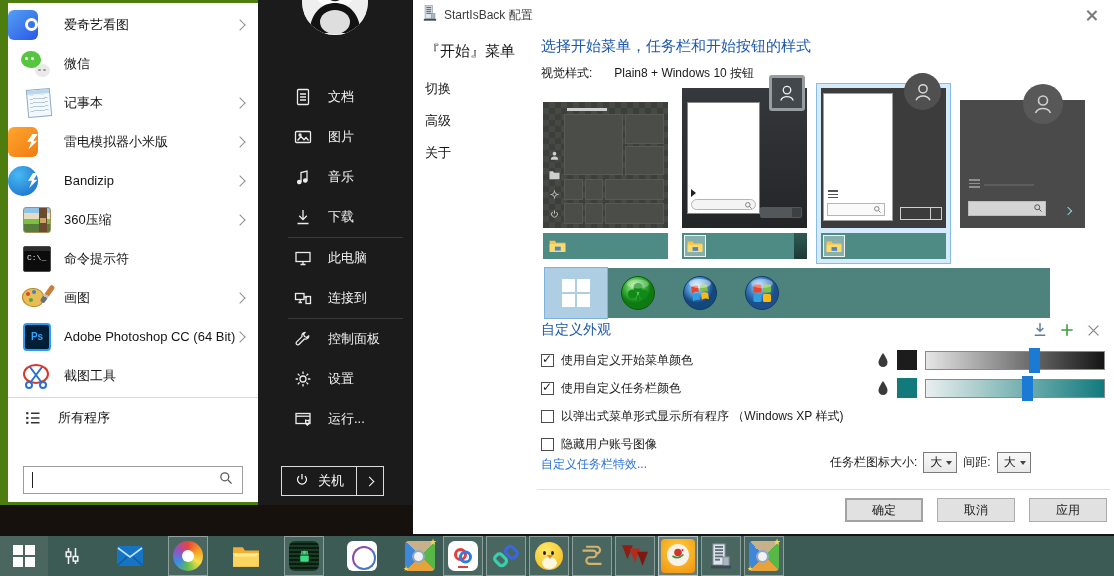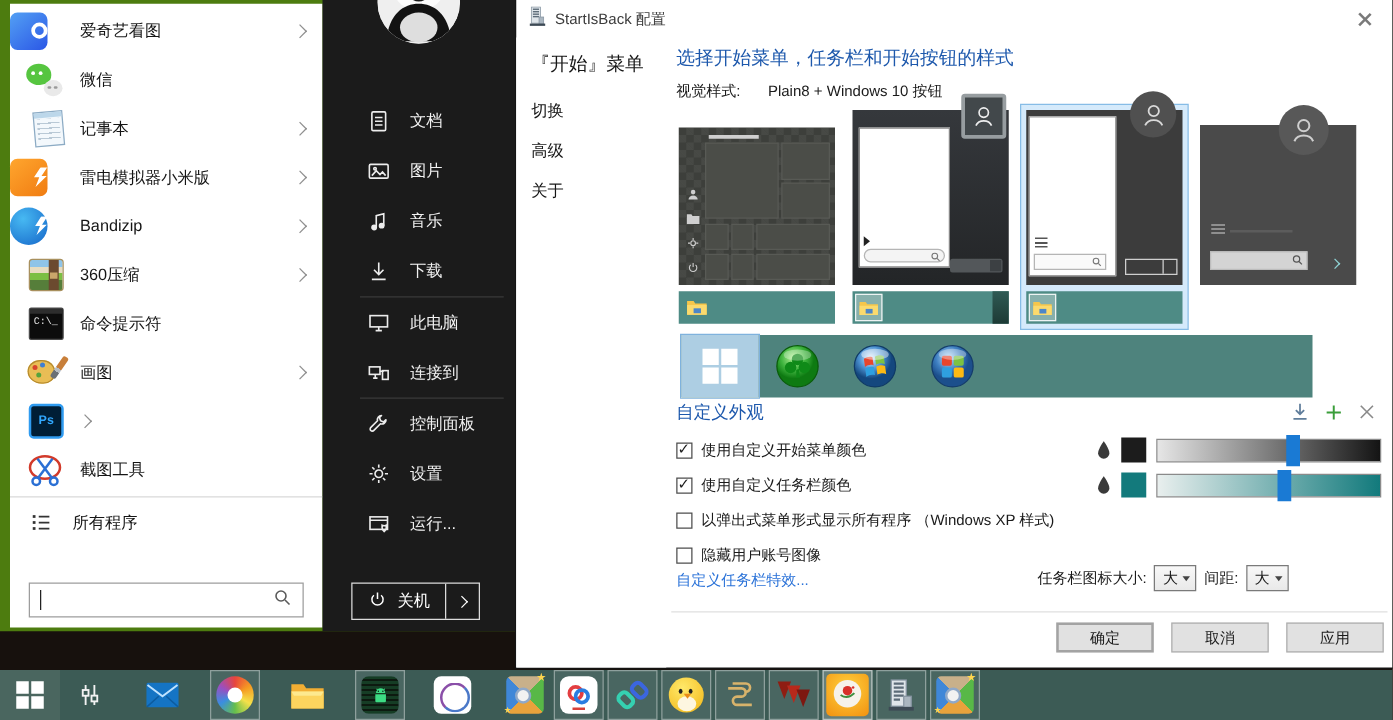--- a/index.html
+++ b/index.html
@@ -277,20 +277,21 @@
           </span>
           <span class="app-label">画图</span>
           <span class="chev"></span>
         </div>
         <div class="app-row">
           <span class="ic">
             <span class="ic-ps">
               <span>Ps</span>
             </span>
           </span>
+          <span class="app-label">Adobe Photoshop CC (64 Bit)</span>
           <span class="chev"></span>
         </div>
         <div class="app-row">
           <span class="ic ic-snip">
             <svg width="30" height="30" viewBox="0 0 30 30">
               <ellipse cx="15" cy="13" rx="12" ry="9" fill="none" stroke="#d23a2a" stroke-width="2"></ellipse>
               <g stroke="#2a6fd4" stroke-width="2" fill="none">
                 <path d="M9 6l12 16M21 6L9 22"></path>
               </g>
               <circle cx="8" cy="24" r="3" fill="none" stroke="#2a6fd4" stroke-width="2"></circle>

